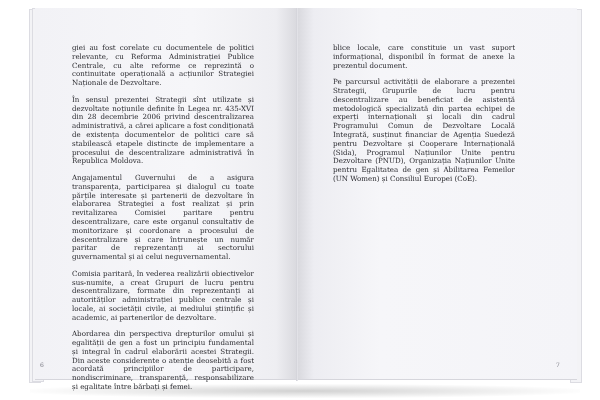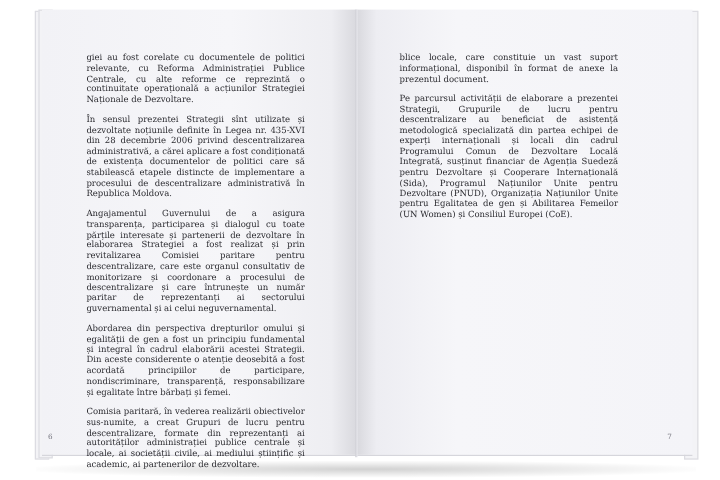--- a/index.html
+++ b/index.html
@@ -60,22 +60,22 @@
   <div class="shadow"></div>
   <div class="edge l1"></div>
   <div class="edge l2"></div>
   <div class="edge r1"></div>
 
   <div class="page left">
     <div class="text">
       <p class="first">giei au fost corelate cu documentele de politici relevante, cu Reforma Administrației Publice Centrale, cu alte reforme ce reprezintă o continuitate operațională a acțiunilor Strategiei Naționale de Dezvoltare.</p>
       <p>În sensul prezentei Strategii sînt utilizate și dezvoltate noțiunile definite în Legea nr. 435-XVI din 28 decembrie 2006 privind descentralizarea administrativă, a cărei aplicare a fost condiționată de existența documentelor de politici care să stabilească etapele distincte de implementare a procesului de descentralizare administrativă în Republica Moldova.</p>
       <p>Angajamentul Guvernului de a asigura transparența, participarea și dialogul cu toate părțile interesate și partenerii de dezvoltare în elaborarea Strategiei a fost realizat și prin revitalizarea Comisiei paritare pentru descentralizare, care este organul consultativ de monitorizare și coordonare a procesului de descentralizare și care întrunește un număr paritar de reprezentanți ai sectorului guvernamental și ai celui neguvernamental.</p>
+      <p>Comisia paritară, în vederea realizării obiectivelor sus-numite, a creat Grupuri de lucru pentru descentralizare, formate din reprezentanți ai autorităților administrației publice centrale și locale, ai societății civile, ai mediului științific și academic, ai partenerilor de dezvoltare.</p>
       <p>Abordarea din perspectiva drepturilor omului și egalității de gen a fost un principiu fundamental și integral în cadrul elaborării acestei Strategii. Din aceste considerente o atenție deosebită a fost acordată principiilor de participare, nondiscriminare, transparență, responsabilizare și egalitate între bărbați și femei.</p>
-      <p>Comisia paritară, în vederea realizării obiectivelor sus-numite, a creat Grupuri de lucru pentru descentralizare, formate din reprezentanți ai autorităților administrației publice centrale și locale, ai societății civile, ai mediului științific și academic, ai partenerilor de dezvoltare.</p>
       <p>Elaborarea Strategiei a fost precedată de desfășurarea unor studii și analize complexe în domeniul descentralizării administrative, financiare, de întocmirea rapoartelor privind evaluarea capacităților autorităților administrației publice locale, a rapoartelor de expertiză a cadrului legal existent în domeniul organizării și funcționării administrației pu-</p>
     </div>
     <div class="pagenum">6</div>
   </div>
 
   <div class="page right">
     <div class="text">
       <p class="first">blice locale, care constituie un vast suport informațional, disponibil în format de anexe la prezentul document.</p>
       <p>Pe parcursul activității de elaborare a prezentei Strategii, Grupurile de lucru pentru descentralizare au beneficiat de asistență metodologică specializată din partea echipei de experți internaționali și locali din cadrul Programului Comun de Dezvoltare Locală Integrată, susținut financiar de Agenția Suedeză pentru Dezvoltare și Cooperare Internațională (Sida), Programul Națiunilor Unite pentru Dezvoltare (PNUD), Organizația Națiunilor Unite pentru Egalitatea de gen și Abilitarea Femeilor (UN Women) și Consiliul Europei (CoE).</p>
     </div>

